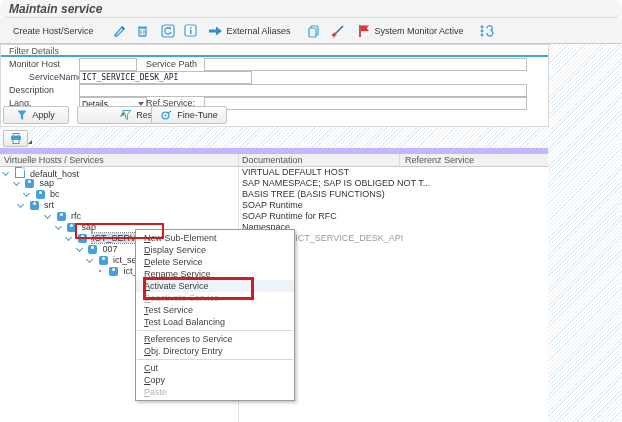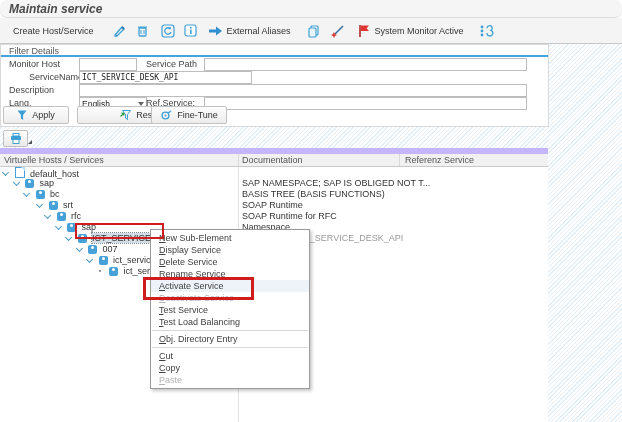--- a/index.html
+++ b/index.html
@@ -44,21 +44,21 @@
   .ic-svc{display:inline-block;width:9px;height:9px;background:#45a1d8;border-radius:2px;position:relative;vertical-align:-1.5px;margin-right:3px;}
   .ic-svc::after{content:"";position:absolute;left:3px;top:1.5px;width:3px;height:3px;background:#fff;border-radius:50%;}
   .ic-host{display:inline-block;width:8px;height:9px;background:#fff;border:1px solid #45a1d8;position:relative;vertical-align:-1.5px;margin-right:3px;}
   .ic-host::after{content:"";position:absolute;right:-1px;top:-1px;width:0;height:0;border-top:4px solid #bfe0f2;border-left:4px solid transparent;}
   .node-label{color:#333;}
   .node-label.sel{background:#d3dde5;outline:1px dotted #7d8b96;}
   .doc-cell{position:absolute;left:242px;top:0;color:#333;}
   .doc-cell.muted{color:#9a9a9a;}
 
   
-  .cmenu{position:absolute;left:150px;top:229px;width:158px;background:#fff;border:1px solid #9a9a9a;box-shadow:2px 2px 3px rgba(0,0,0,.22);z-index:30;padding:2px 0;}
+  .cmenu{position:absolute;left:135px;top:229px;width:158px;background:#fff;border:1px solid #9a9a9a;box-shadow:2px 2px 3px rgba(0,0,0,.22);z-index:30;padding:2px 0;}
   .menu-item{height:12px;line-height:12px;padding-left:8px;color:#3f3f3f;white-space:nowrap;}
   .menu-item u{text-decoration:underline;}
   .menu-item.hl{background:#edf3f9;}
   .menu-item.dis{color:#b4b4b4;}
   .menu-sep{border-top:1px solid #d8d8d8;margin:2px 1px;}
 
   
   .printbtn{position:absolute;left:3px;top:130px;width:23px;height:15px;background:linear-gradient(#fff,#e9e9e9);border:1px solid #c0c0c0;border-radius:2px;display:flex;align-items:center;justify-content:center;z-index:5;}
   .printcorner{position:absolute;left:28px;top:140px;width:0;height:0;border-left:4px solid transparent;border-bottom:4px solid #555;z-index:5;}
 
@@ -156,21 +156,21 @@
     <div class="finput" style="left:203px;top:13px;width:317px;"></div>
 
     <span class="flabel" style="left:8px;top:27px;margin-left:20px;">ServiceName</span>
     <div class="finput mono" style="left:78px;top:26px;width:167px;">ICT_SERVICE_DESK_API</div>
 
     <span class="flabel" style="left:8px;top:40px;">Description</span>
     <div class="finput" style="left:78px;top:39px;width:442px;"></div>
 
     <span class="flabel" style="left:8px;top:53px;">Lang.</span>
     <div class="fselect" style="left:78px;top:52px;width:62px;">
-      <span>English</span>
+      <span>Details</span>
       <span class="arr"></span>
     </div>
     <span class="flabel" style="left:145px;top:53px;">Ref.Service:</span>
     <div class="finput" style="left:203px;top:52px;width:317px;"></div>
 
     <div class="fbtn" style="left:2px;width:64px;">
       <svg width="10" height="11" viewBox="0 0 10 11">
           <path d="M0.5 0.5 h9 l-3.4 4.5 v5 l-2.2 -1.5 v-3.5 z" fill="#3d9fd6"></path>
         </svg>
       <span>Apply</span>
@@ -208,37 +208,38 @@
       <span class="h3">Referenz Service</span>
       <span class="vdiv" style="left:238px;top:0;height:12px;"></span>
       <span class="vdiv" style="left:399px;top:0;height:12px;"></span>
     </div>
     <span class="vdiv" style="left:238px;top:13px;height:261px;background:#e2e2e2;"></span>
     <div class="rows" id="tree-rows">
   <div class="tree-row" style="padding-left: 3px;">
     <span class="twisty"></span>
     <span class="ic-host"></span>
     <span class="node-label">default_host</span>
+    <span class="doc-cell">VIRTUAL DEFAULT HOST</span>
   </div>
 
   <div class="tree-row" style="padding-left: 13.5px;">
     <span class="twisty"></span>
     <span class="ic-svc"></span>
     <span class="node-label">sap</span>
     <span class="doc-cell">SAP NAMESPACE; SAP IS OBLIGED NOT T...</span>
   </div>
 
   <div class="tree-row" style="padding-left: 24px;">
     <span class="twisty"></span>
     <span class="ic-svc"></span>
     <span class="node-label">bc</span>
     <span class="doc-cell">BASIS TREE (BASIS FUNCTIONS)</span>
   </div>
 
-  <div class="tree-row" style="padding-left: 37px;">
+  <div class="tree-row" style="padding-left: 18px;">
     <span class="twisty"></span>
     <span class="ic-svc"></span>
     <span class="node-label">srt</span>
     <span class="doc-cell">SOAP Runtime</span>
   </div>
 
   <div class="tree-row" style="padding-left: 45px;">
     <span class="twisty"></span>
     <span class="ic-svc"></span>
     <span class="node-label">rfc</span>
@@ -285,20 +286,21 @@
   <div class="cmenu" id="ctx-menu">
       <div class="menu-item"><u>N</u>ew Sub-Element</div>
       <div class="menu-item"><u>D</u>isplay Service</div>
       <div class="menu-item"><u>D</u>elete Service</div>
       <div class="menu-item"><u>R</u>ename Service</div>
       <div class="menu-item hl"><u>A</u>ctivate Service</div>
       <div class="menu-item dis"><u>D</u>eactivate Service</div>
       <div class="menu-item"><u>T</u>est Service</div>
       <div class="menu-item"><u>T</u>est Load Balancing</div>
       <div class="menu-sep"></div>
+      <div class="menu-item"><u>R</u>eferences to Service</div>
       <div class="menu-item"><u>O</u>bj. Directory Entry</div>
       <div class="menu-sep"></div>
       <div class="menu-item"><u>C</u>ut</div>
       <div class="menu-item"><u>C</u>opy</div>
       <div class="menu-item dis"><u>P</u>aste</div>
     </div>
 
   <div class="anno thin" style="left:75px;top:223px;width:85px;height:12px;"></div>
   <div class="anno" style="left:143px;top:277px;width:105px;height:17px;"></div>
 

